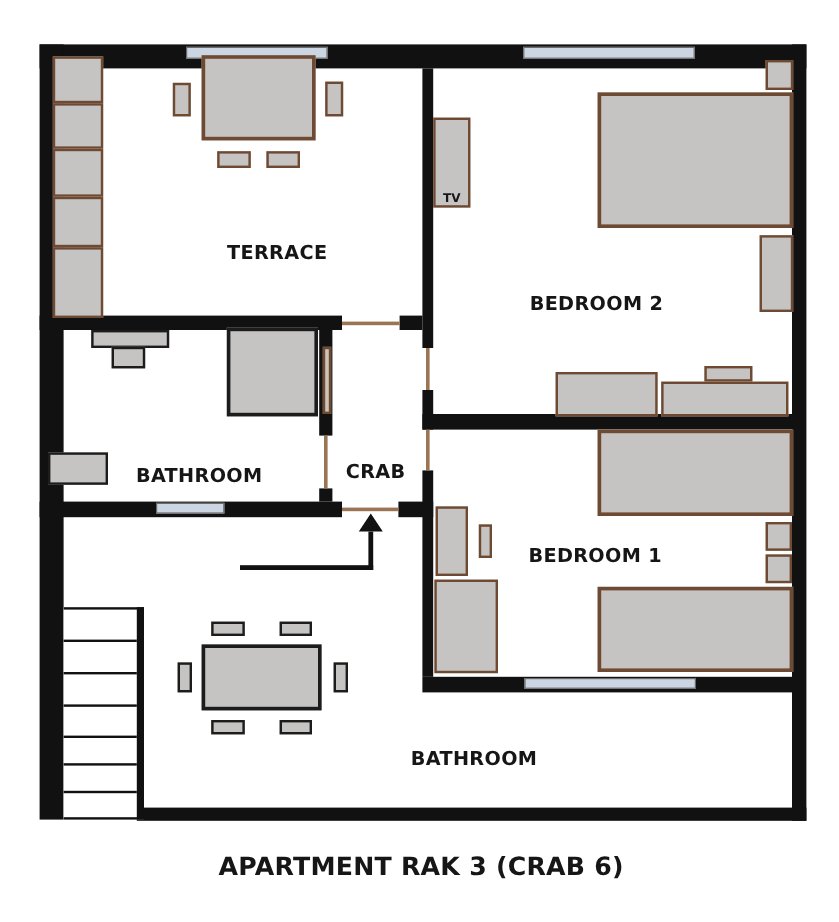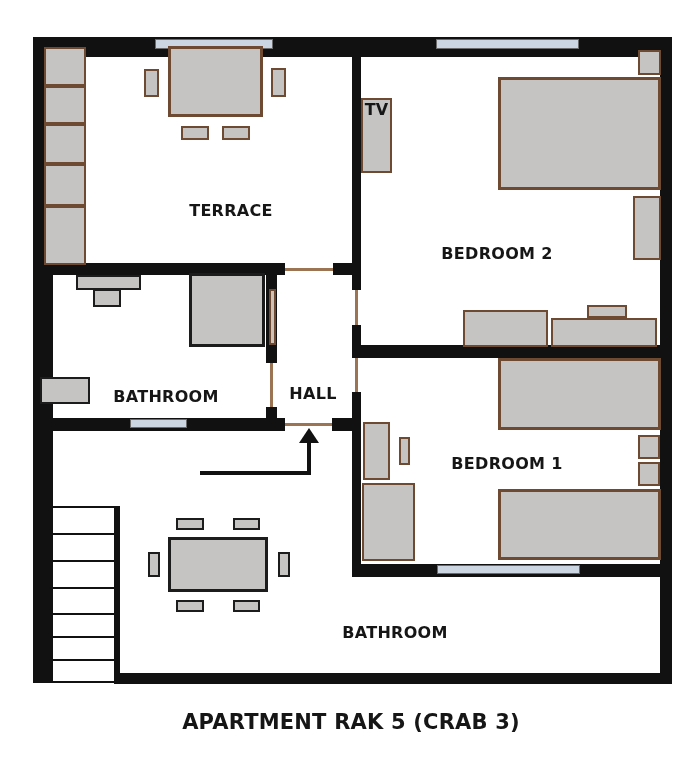--- a/index.html
+++ b/index.html
@@ -27,22 +27,22 @@
   .fb3{border:3px solid var(--furniture-brown);}
   .fd{border:2px solid var(--furniture-dark);}
   .fd3{border:3px solid var(--furniture-dark);}
   .panel{background:#cfc3b8;border:2px solid var(--furniture-brown);}
   .label{
     position:absolute;transform:translate(-50%,-50%);
     font-weight:bold;font-size:16px;color:var(--text);
     white-space:nowrap;letter-spacing:.3px;
   }
   .title{font-size:21px;letter-spacing:.2px;}
-  .tv{display:flex;align-items:flex-start;justify-content:center;
-      font-weight:bold;font-size:16px;color:var(--text);}
+  .tv{display:flex;align-items:flex-end;justify-content:center;
+      font-weight:bold;font-size:10px;color:var(--text);}
   .stairs{
     position:absolute;left:53px;top:506px;width:61px;height:173px;
     border-top:2px solid var(--wall);border-bottom:2px solid var(--wall);
     border-right:6px solid var(--wall);background:var(--background);
   }
   .step{position:absolute;left:0;width:100%;height:2px;background:var(--wall);}
   .arrow-head{
     position:absolute;width:0;height:0;
     border-left:10px solid transparent;border-right:10px solid transparent;
     border-bottom:15px solid var(--wall);
@@ -131,20 +131,20 @@
   <div class="abs f fd" style="left:233px;top:600px;width:27px;height:12px"></div>
   <div class="abs f fd" style="left:148px;top:552px;width:12px;height:25px"></div>
   <div class="abs f fd" style="left:278px;top:552px;width:12px;height:25px"></div>
 
   <div class="abs wall" style="left:200px;top:471px;width:111px;height:4px"></div>
   <div class="abs wall" style="left:307px;top:443px;width:4px;height:32px"></div>
   <div class="arrow-head" style="left:299px;top:428px"></div>
 
   <div class="label" style="left:231px;top:210px">TERRACE</div>
   <div class="label" style="left:166px;top:396px">BATHROOM</div>
-  <div class="label" style="left:313px;top:393px">HALL</div>
+  <div class="label" style="left:313px;top:393px">CRAB</div>
   <div class="label" style="left:497px;top:253px">BEDROOM 2</div>
-  <div class="label" style="left:507px;top:463px">BEDROOM 1</div>
+  <div class="label" style="left:496px;top:463px">BEDROOM 1</div>
   <div class="label" style="left:395px;top:632px">BATHROOM</div>
 
-  <div class="label title" style="left:351px;top:722px">APARTMENT RAK 5 (CRAB 3)</div>
+  <div class="label title" style="left:351px;top:722px">APARTMENT RAK 3 (CRAB 6)</div>
 
 </div>
 
 </body></html>

